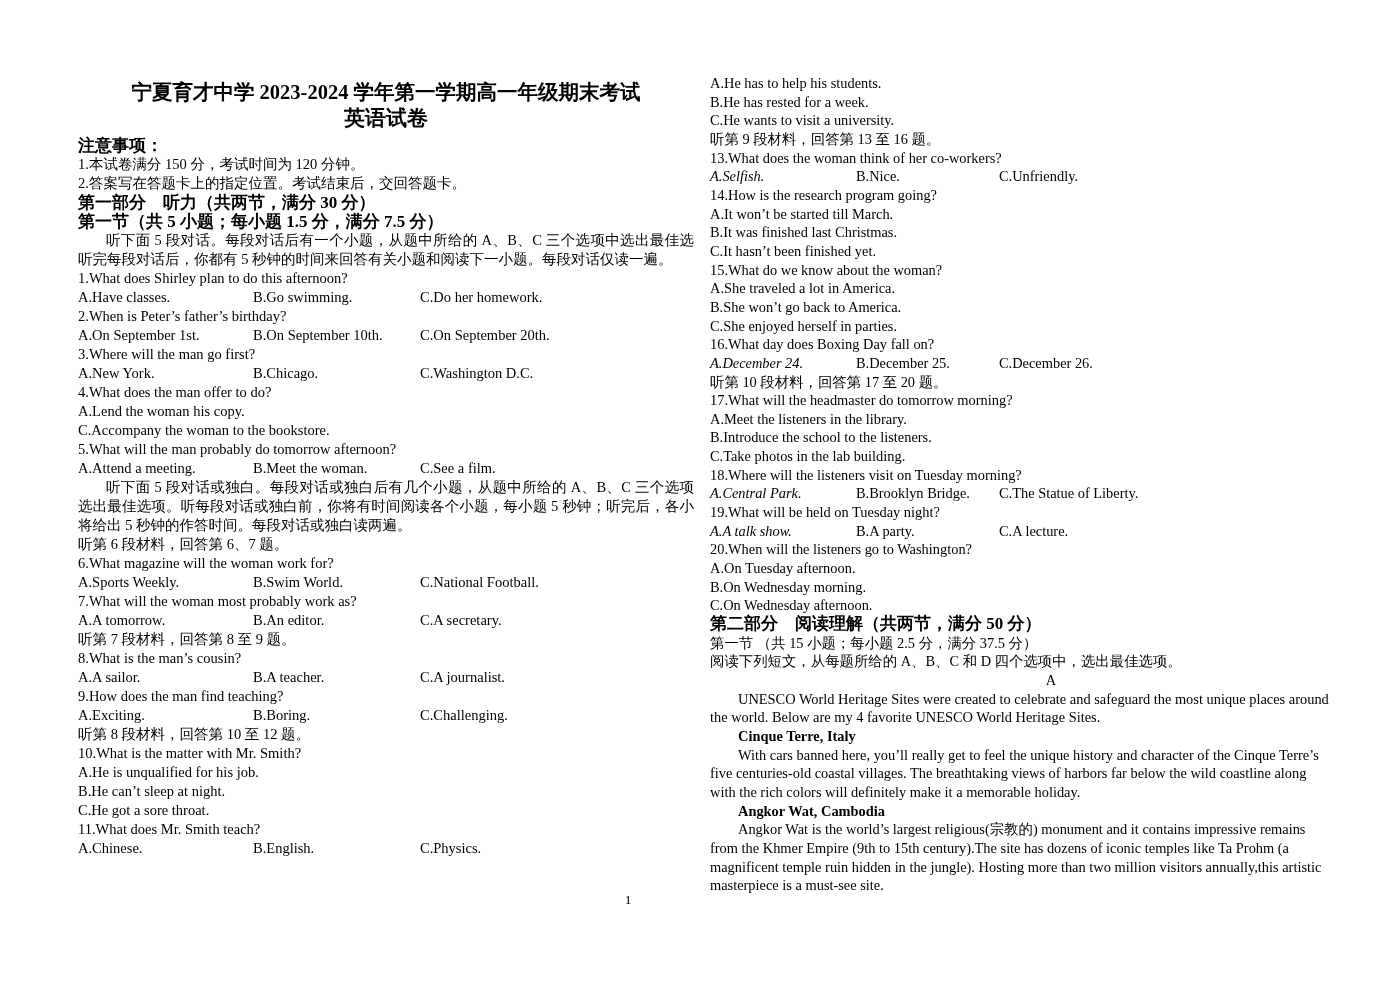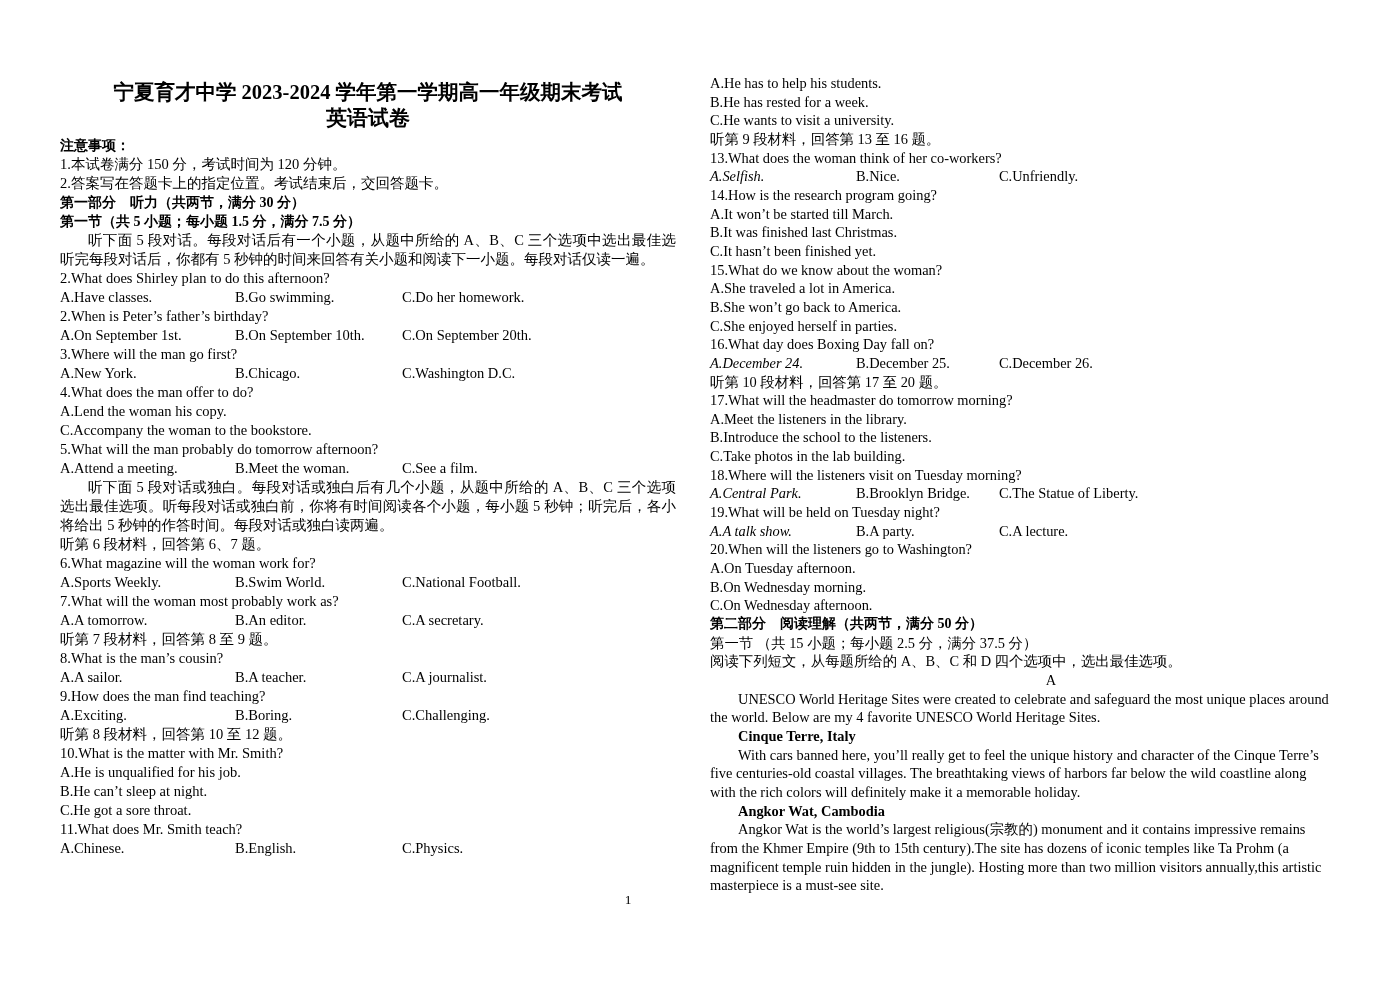--- a/index.html
+++ b/index.html
@@ -2,26 +2,26 @@
 <html><head>
 <meta charset="utf-8">
 <style>
   html,body{margin:0;padding:0;}
   body{
     width:1390px;height:982px;overflow:hidden;background:#ffffff;
     font-family:"Liberation Serif","DejaVu Serif",serif;color:#000;
   }
   .page{position:relative;width:1390px;height:982px;background:#fff;overflow:hidden;}
   .col{position:absolute;}
-  .col-left{left:60px;top:80px;width:616px;font-size:14.5px;line-height:19px;overflow:hidden;}
+  .col-left{left:78px;top:80px;width:616px;font-size:14.5px;line-height:19px;overflow:hidden;}
   .col-right{left:710px;top:74px;width:682px;font-size:14.4px;line-height:18.65px;}
   .ln{white-space:nowrap;}
   .ln.title{font-size:20.5px;font-weight:700;text-align:center;line-height:25px;}
   .ln.subtitle{font-size:21px;font-weight:700;text-align:center;line-height:26px;margin-bottom:5px;}
-  .ln.bold{font-weight:700;font-size:14px;}
+  .ln.bold{font-weight:700;font-size:17px;}
   .ln.center{text-align:center;}
   .ln.bold-indent{font-weight:700;text-indent:28px;}
   .ln.indent{text-indent:28px;}
   .ln.indent-justify{white-space:normal;text-indent:28px;text-align:justify;text-align-last:justify;overflow:hidden;height:19px;}
   .ln.justify{white-space:normal;text-align:justify;text-align-last:justify;overflow:hidden;height:19px;}
   .opt{display:inline-block;vertical-align:top;}
   .col-left .opt-a{width:175px;}
   .col-left .opt-b{width:167px;}
   .col-right .opt-a{width:146px;font-style:italic;}
   .col-right .opt-b{width:143px;}
@@ -35,21 +35,21 @@
   <div class="col col-left">
       <div class="ln title">宁夏育才中学 2023-2024 学年第一学期高一年级期末考试</div>
       <div class="ln subtitle">英语试卷</div>
       <div class="ln bold">注意事项：</div>
       <div class="ln text">1.本试卷满分 150 分，考试时间为 120 分钟。</div>
       <div class="ln text">2.答案写在答题卡上的指定位置。考试结束后，交回答题卡。</div>
       <div class="ln bold">第一部分　听力（共两节，满分 30 分）</div>
       <div class="ln bold">第一节（共 5 小题；每小题 1.5 分，满分 7.5 分）</div>
       <div class="ln indent-justify">听下面 5 段对话。每段对话后有一个小题，从题中所给的 A、B、C 三个选项中选出最佳选项。</div>
       <div class="ln text">听完每段对话后，你都有 5 秒钟的时间来回答有关小题和阅读下一小题。每段对话仅读一遍。</div>
-      <div class="ln text">2.What does Shirley plan to do this afternoon?</div>
+      <div class="ln text">1.What does Shirley plan to do this afternoon?</div>
       <div class="ln opt3"><span class="opt opt-a">A.Have classes.</span><span class="opt opt-b">B.Go swimming.</span><span class="opt opt-c">C.Do her homework.</span></div>
       <div class="ln text">2.When is Peter’s father’s birthday?</div>
       <div class="ln opt3"><span class="opt opt-a">A.On September 1st.</span><span class="opt opt-b">B.On September 10th.</span><span class="opt opt-c">C.On September 20th.</span></div>
       <div class="ln text">3.Where will the man go first?</div>
       <div class="ln opt3"><span class="opt opt-a">A.New York.</span><span class="opt opt-b">B.Chicago.</span><span class="opt opt-c">C.Washington D.C.</span></div>
       <div class="ln text">4.What does the man offer to do?</div>
       <div class="ln text">A.Lend the woman his copy.</div>
       <div class="ln text">C.Accompany the woman to the bookstore.</div>
       <div class="ln text">5.What will the man probably do tomorrow afternoon?</div>
       <div class="ln opt3"><span class="opt opt-a">A.Attend a meeting.</span><span class="opt opt-b">B.Meet the woman.</span><span class="opt opt-c">C.See a film.</span></div>

